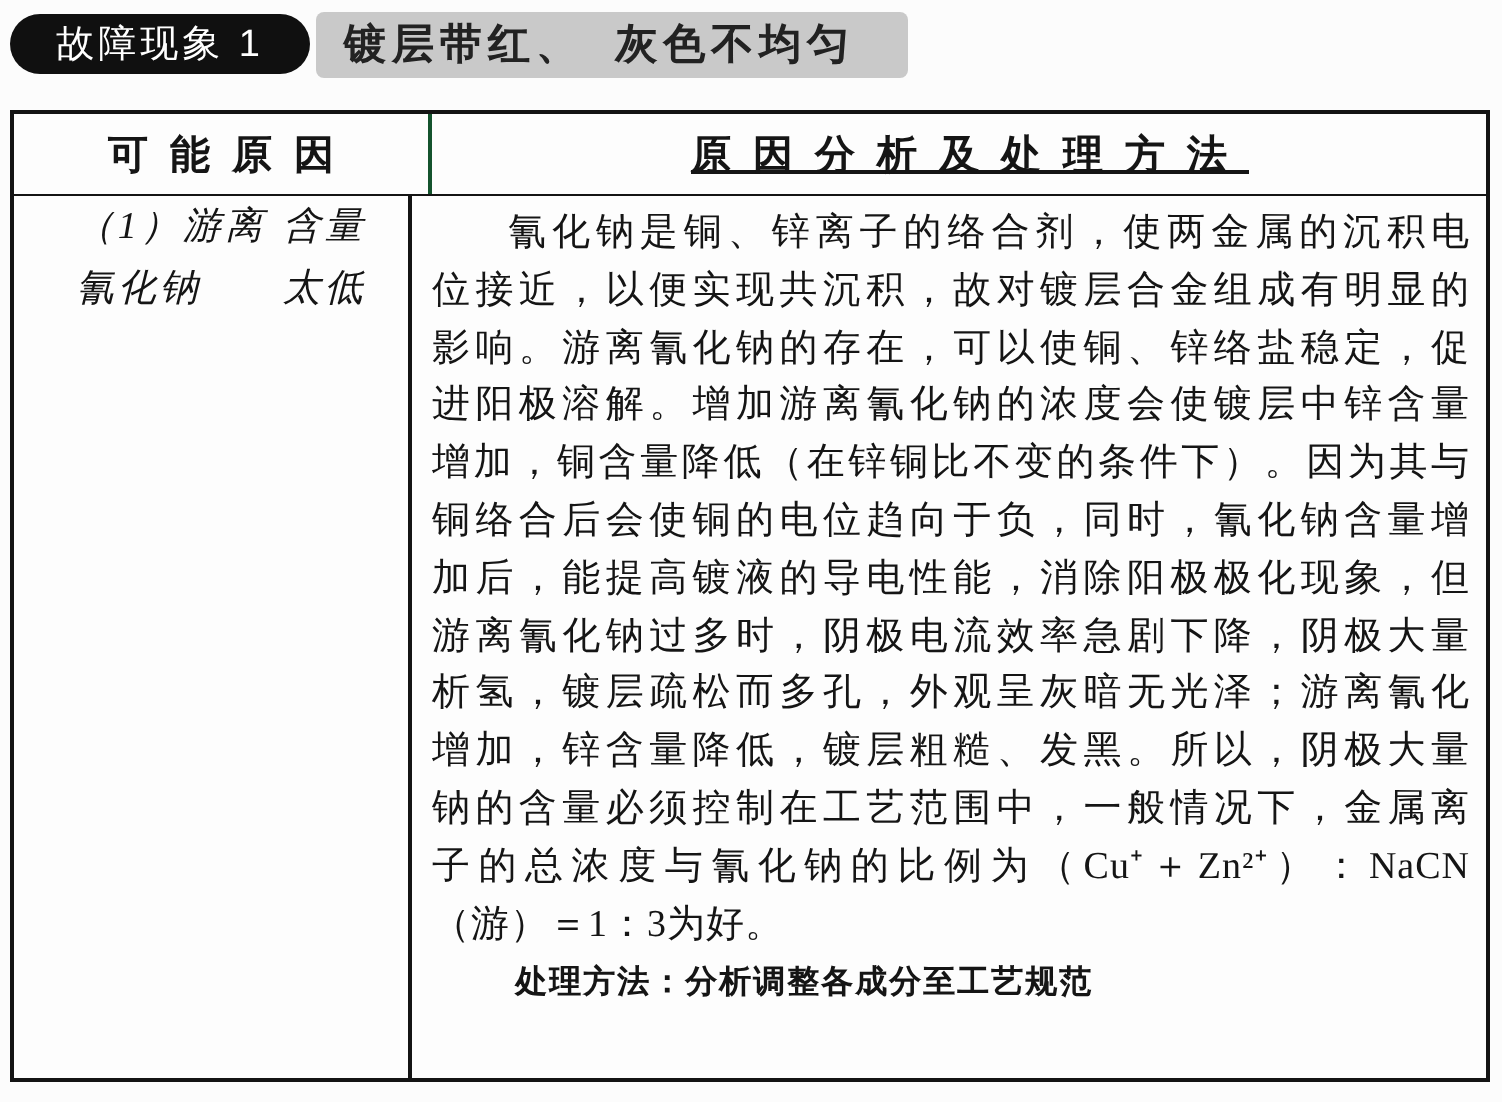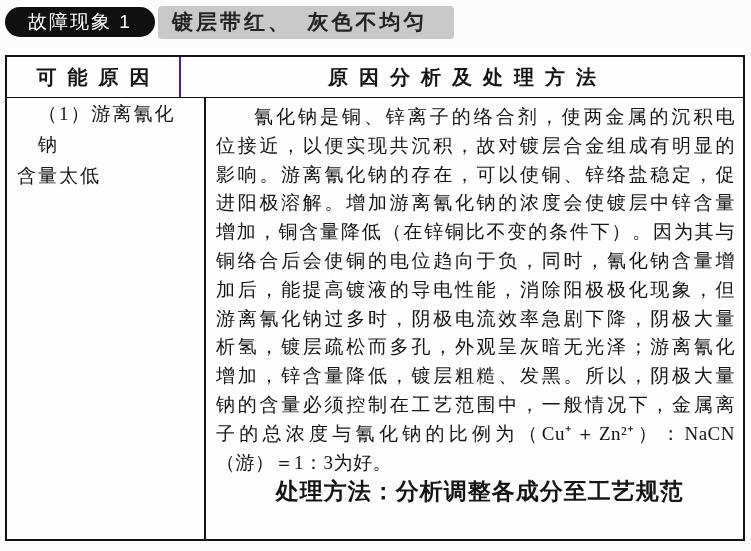--- a/index.html
+++ b/index.html
@@ -81,44 +81,45 @@
   .t-header .h-cell {
     display: flex;
     align-items: center;
     justify-content: center;
     font-size: 20px;
     font-weight: 600;
     letter-spacing: 0.55em;
     text-indent: 0.55em;
   }
   .h-col1 {
-    width: 174px;
-    border-right: 2px solid #4c1d95;
+    width: 209px;
+    border-right: 2px solid #14532d;
     box-sizing: border-box;
     flex: none;
     text-align: right;
   }
-  .h-col2 { flex: 1; }
+  .h-col2 { flex: 1; text-decoration: underline; }
 
   .t-body {
     display: flex;
     flex: 1;
   }
   .cause-cell {
     width: 199px;
     border-right: 2px solid #141414;
     box-sizing: border-box;
     flex: none;
     display: flex;
-    flex-direction: column;
+    flex-direction: row;
     justify-content: flex-start;
     padding: 0 8px 30px 10px;
     font-size: 19px;
     line-height: 31px;
     letter-spacing: 2px;
+    font-style: italic;
   }
   .cause-line1 { padding-left: 1.1em; }
 
   .analysis-cell {
     flex: 1;
     padding: 5px 8px 15px 10px;
     box-sizing: border-box;
     display: flex;
     flex-direction: column;
   }
@@ -131,21 +132,21 @@
     white-space: nowrap;
   }
   .analysis-lines div:first-child { padding-left: 2em; }
   .analysis-lines div:last-child {
     text-align: left;
     text-align-last: left;
   }
   .treatment-line {
     font-family: "Liberation Sans", sans-serif;
     font-weight: bold;
-    font-size: 23px;
+    font-size: 16px;
     line-height: 29px;
     letter-spacing: 1px;
     padding-left: 2.6em;
   }
 </style>
 </head>
 <body>
 
 <div class="badge-row">
   <div class="fault-pill">故障现象 1</div>

